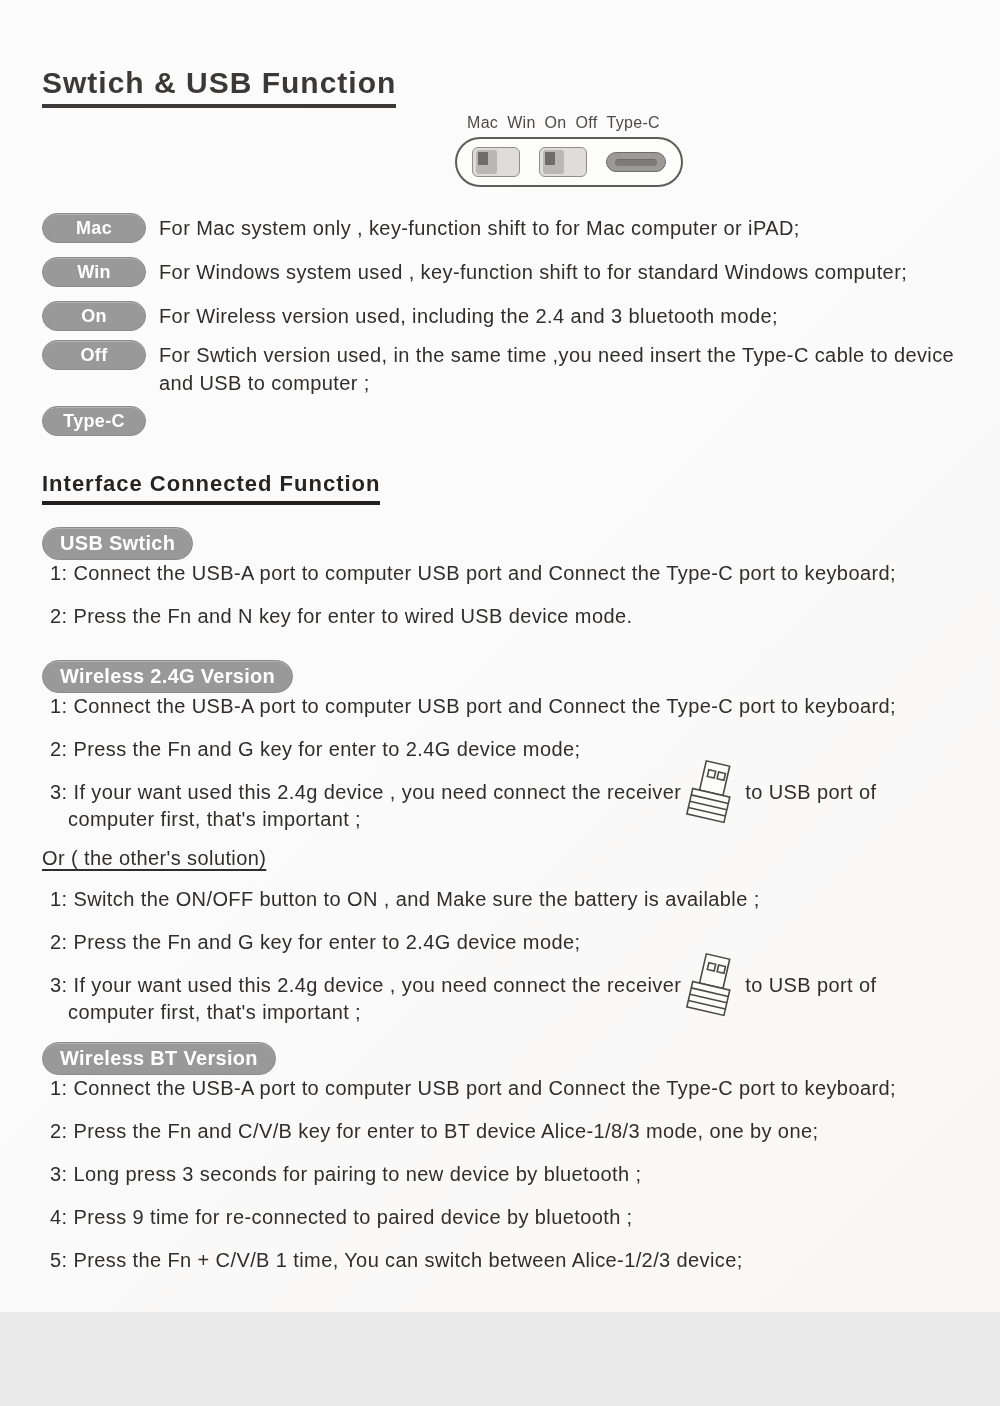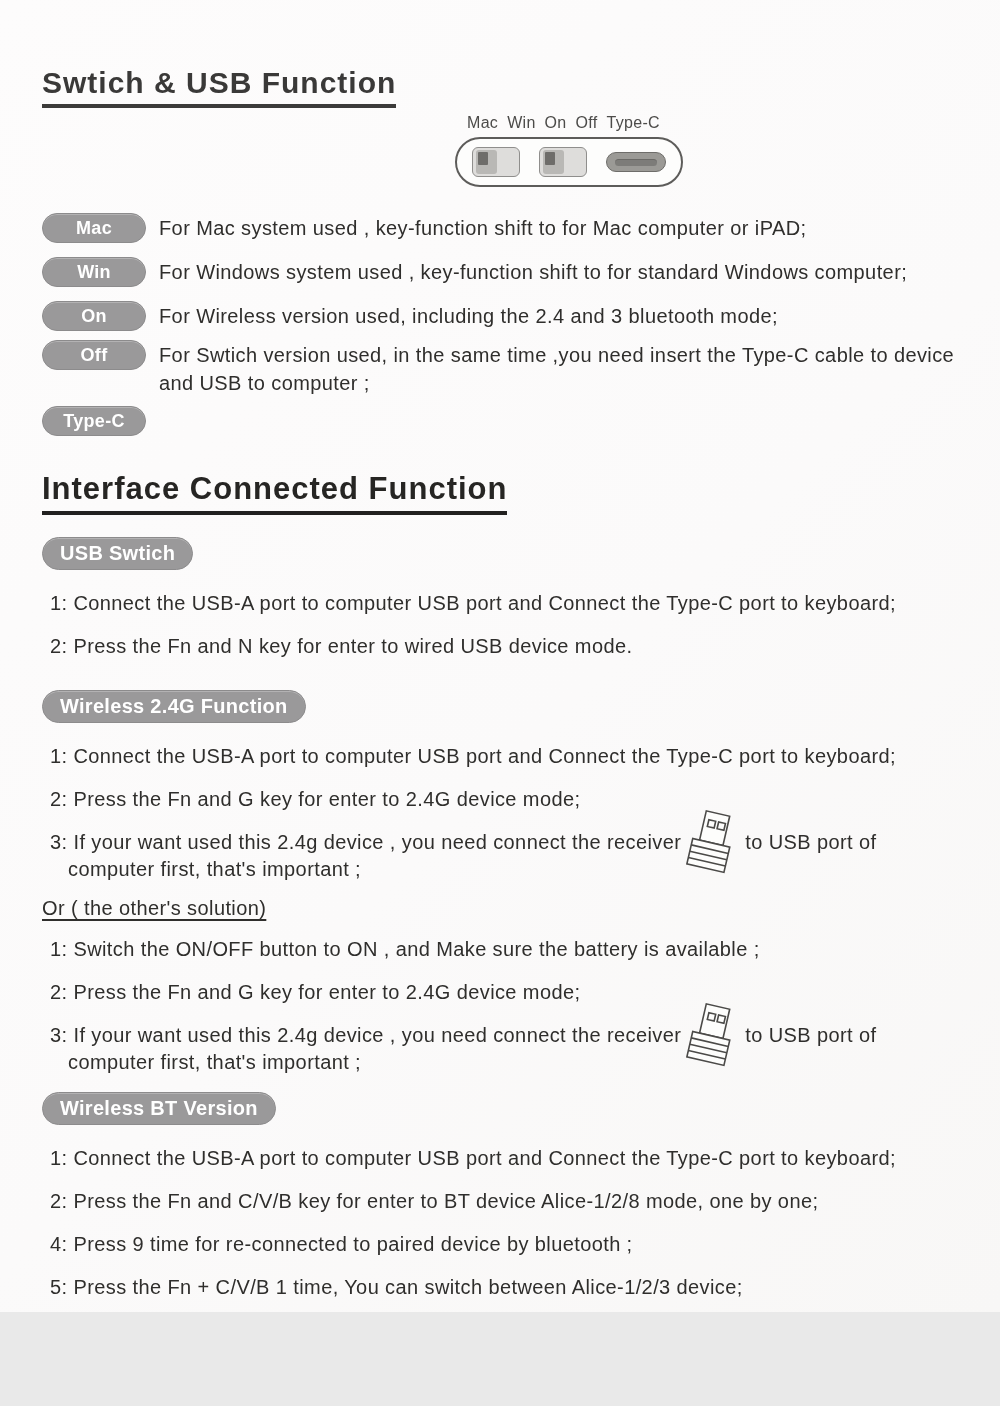--- a/index.html
+++ b/index.html
@@ -33,21 +33,21 @@
     margin:0;
     font-size:30px;
     font-weight:bold;
     letter-spacing:1px;
     color:var(--title);
     border-bottom:4px solid #3c3b3a;
     padding-bottom:5px;
     line-height:1.1;
   }
   .h-title.second{
-    font-size:31px;
+    font-size:22px;
     color:#262523;
     border-bottom-color:#222120;
   }
 
   
   .diagram{margin:6px 0 0 413px;width:240px;}
   .diagram-labels{
     display:flex;
     gap:9px;
     margin-left:12px;
@@ -147,21 +147,21 @@
     box-shadow:inset 0 1px 0 rgba(255,255,255,0.25);
   }
 
   .item{
     margin:0 0 16px 8px;
     font-size:20px;
     line-height:27px;
     letter-spacing:0.4px;
     max-width:905px;
   }
-  .item.first{margin-top:20px;}
+  .item.first{}
   .item-wrap{margin:0 0 0 8px;font-size:20px;line-height:27px;letter-spacing:0.4px;}
   .item-wrap .cont{margin-left:18px;}
 
   .or-heading{
     margin:14px 0 16px 0;
     font-size:20px;
     letter-spacing:0.4px;
     text-decoration:underline;
     text-underline-offset:4px;
     text-decoration-thickness:1.5px;
@@ -215,21 +215,21 @@
       </div>
       <div class="typec-port">
         <div class="typec-slot"></div>
       </div>
     </div>
   </div>
 
   <div class="legend">
     <div class="legend-row">
       <span class="badge">Mac</span>
-      <span class="legend-text">For Mac system used , key-function shift to for Mac computer or iPAD;</span>
+      <span class="legend-text">For Mac system only , key-function shift to for Mac computer or iPAD;</span>
     </div>
     <div class="legend-row">
       <span class="badge">Win</span>
       <span class="legend-text">For Windows system used , key-function shift to for standard Windows computer;</span>
     </div>
     <div class="legend-row tight">
       <span class="badge">On</span>
       <span class="legend-text">For Wireless version used, including the 2.4 and 3 bluetooth mode;</span>
     </div>
     <div class="legend-row tight">
@@ -245,21 +245,21 @@
     <h2 class="h-title second">Interface Connected Function</h2>
   </div>
 
   <div class="mt22">
     <span class="section-badge">USB Swtich</span>
     <p class="item first">1: Connect the USB-A port to computer USB port and Connect the Type-C port to keyboard;</p>
     <p class="item">2: Press the Fn and N key for enter to wired USB device mode.</p>
   </div>
 
   <div class="mt30">
-    <span class="section-badge">Wireless 2.4G Function</span>
+    <span class="section-badge">Wireless 2.4G Version</span>
     <p class="item first">1: Connect the USB-A port to computer USB port and Connect the Type-C port to keyboard;</p>
     <p class="item">2: Press the Fn and G key for enter to 2.4G device mode;</p>
     <div class="item-wrap">
       <span>3: If your want used this 2.4g device , you need connect the receiver</span><span class="usb-gap"><svg width="56" height="66" viewBox="0 0 56 66">
         <g transform="rotate(13 28 33)" fill="#fdfdfc" stroke="#4b4a48" stroke-width="1.6">
           <rect x="15" y="2" width="24" height="30"></rect>
           <rect x="19.5" y="10" width="7" height="7"></rect>
           <rect x="29.5" y="10" width="7" height="7"></rect>
           <rect x="8" y="32" width="38" height="26"></rect>
           <line x1="8" y1="38.5" x2="46" y2="38.5"></line>
@@ -284,18 +284,19 @@
           <line x1="8" y1="51.5" x2="46" y2="51.5"></line>
         </g>
       </svg></span><span>to USB port of</span>
       <div class="cont">computer first, that's important ;</div>
     </div>
   </div>
 
   <div class="mt10" style="margin-top:16px;">
     <span class="section-badge">Wireless BT Version</span>
     <p class="item first">1: Connect the USB-A port to computer USB port and Connect the Type-C port to keyboard;</p>
-    <p class="item">2: Press the Fn and C/V/B key for enter to BT device Alice-1/2/8 mode, one by one;</p>
+    <p class="item">2: Press the Fn and C/V/B key for enter to BT device Alice-1/8/3 mode, one by one;</p>
+    <p class="item">3: Long press 3 seconds for pairing to new device by bluetooth ;</p>
     <p class="item">4: Press 9 time for re-connected to paired device by bluetooth ;</p>
     <p class="item">5: Press the Fn + C/V/B 1 time, You can switch between Alice-1/2/3 device;</p>
   </div>
 
 </div>
 
 </body></html>

